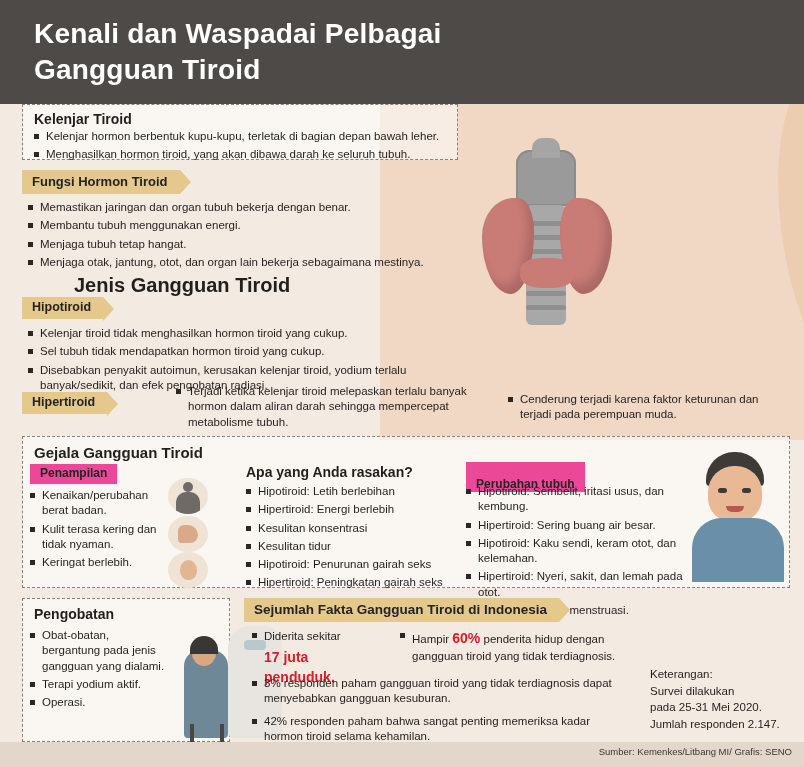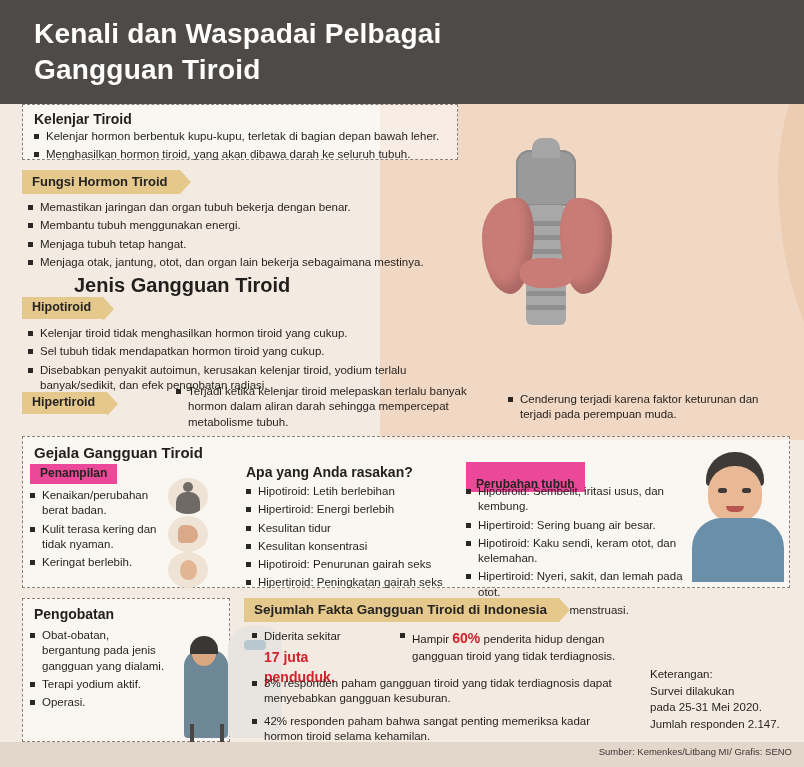--- a/index.html
+++ b/index.html
@@ -431,22 +431,22 @@
   <div class="hand-icon" style="left:168px; top:516px;"></div>
   <div class="sweat-icon" style="left:168px; top:552px;">
     <div class="face"></div>
   </div>
 
   <div class="subheading" style="left:246px; top:464px; font-size:14px;">Apa yang Anda rasakan?</div>
   <div class="listwrap" style="left:246px; top:484px; width:218px;">
     <ul class="bul">
       <li>Hipotiroid: Letih berlebihan</li>
       <li>Hipertiroid: Energi berlebih</li>
+      <li>Kesulitan konsentrasi</li>
       <li>Kesulitan tidur</li>
-      <li>Kesulitan konsentrasi</li>
       <li>Hipotiroid: Penurunan gairah seks</li>
       <li>Hipertiroid: Peningkatan gairah seks</li>
     </ul>
   </div>
 
   <div class="tag lite" style="left:466px; top:462px; height:20px; font-size:12px; padding:15px 10px;">Perubahan tubuh</div>
   <div class="listwrap" style="left:466px; top:484px; width:232px;">
     <ul class="bul">
       <li>Hipotiroid: Sembelit, iritasi usus, dan kembung.</li>
       <li>Hipertiroid: Sering buang air besar.</li>

